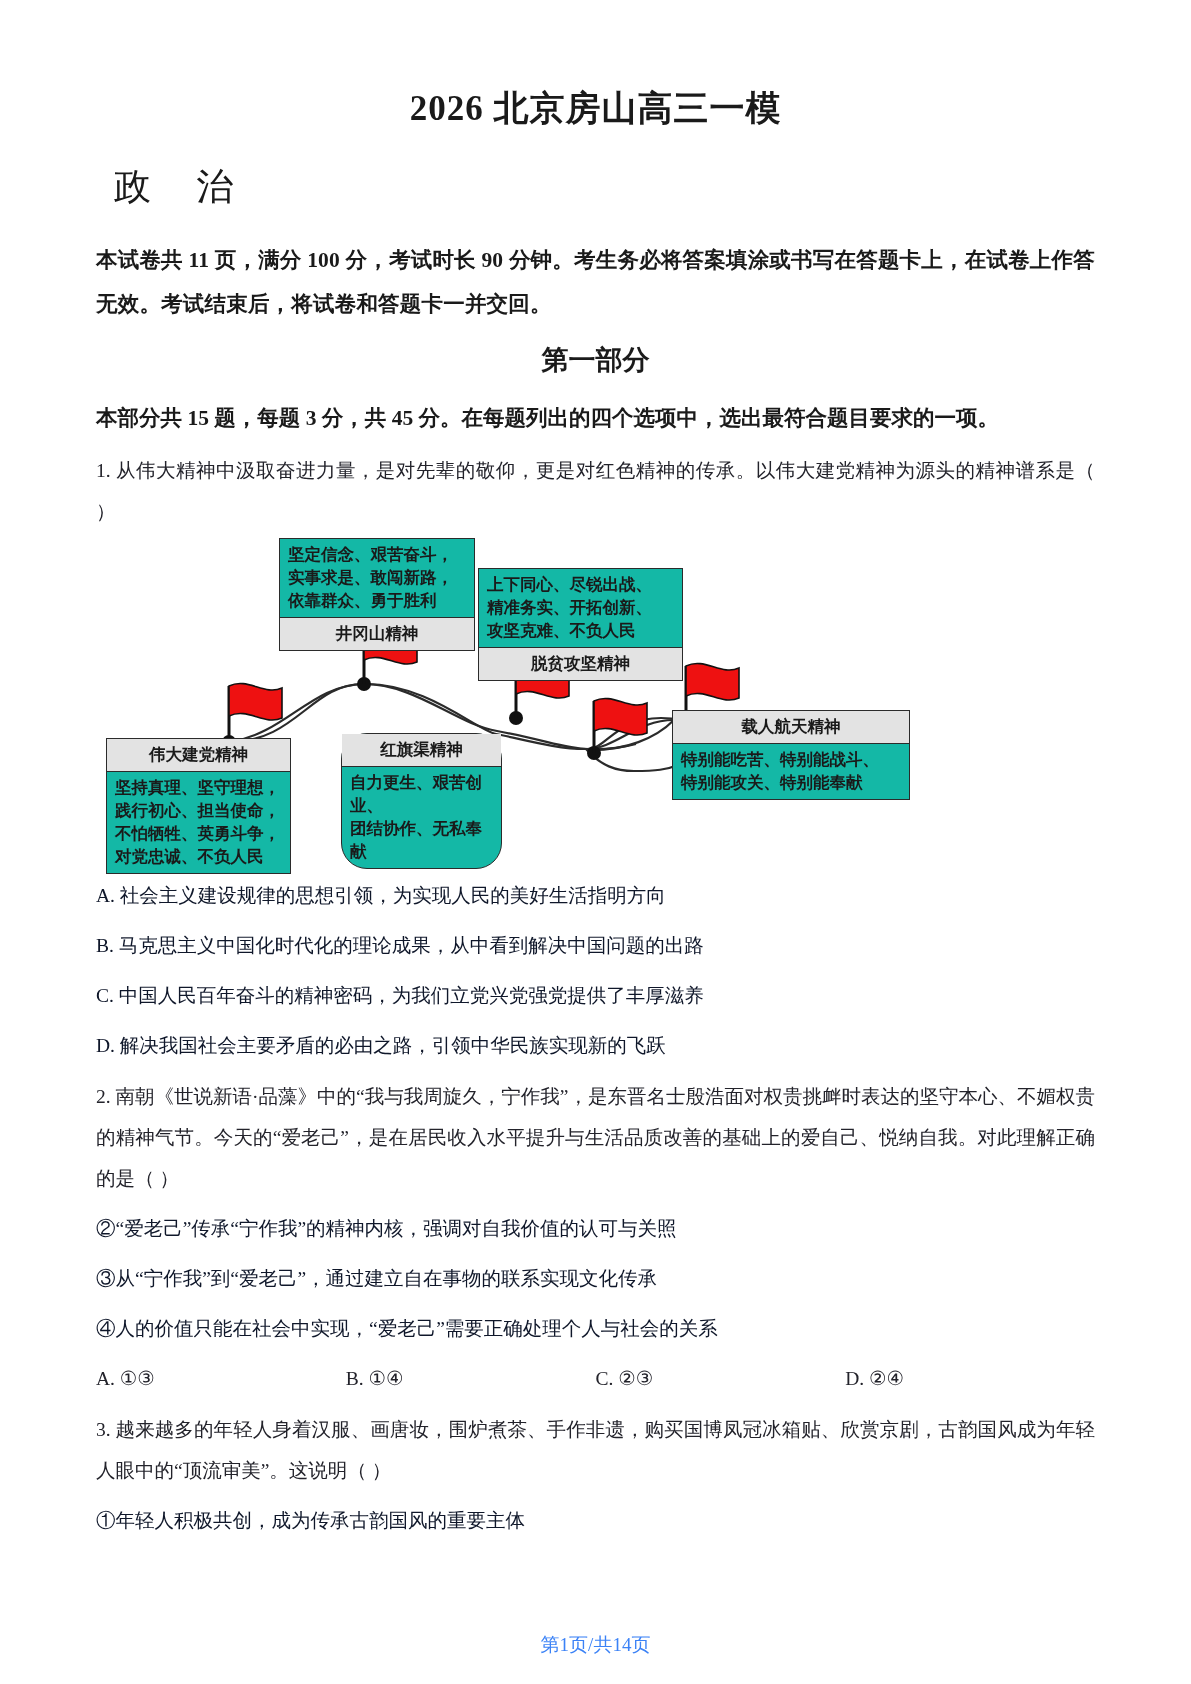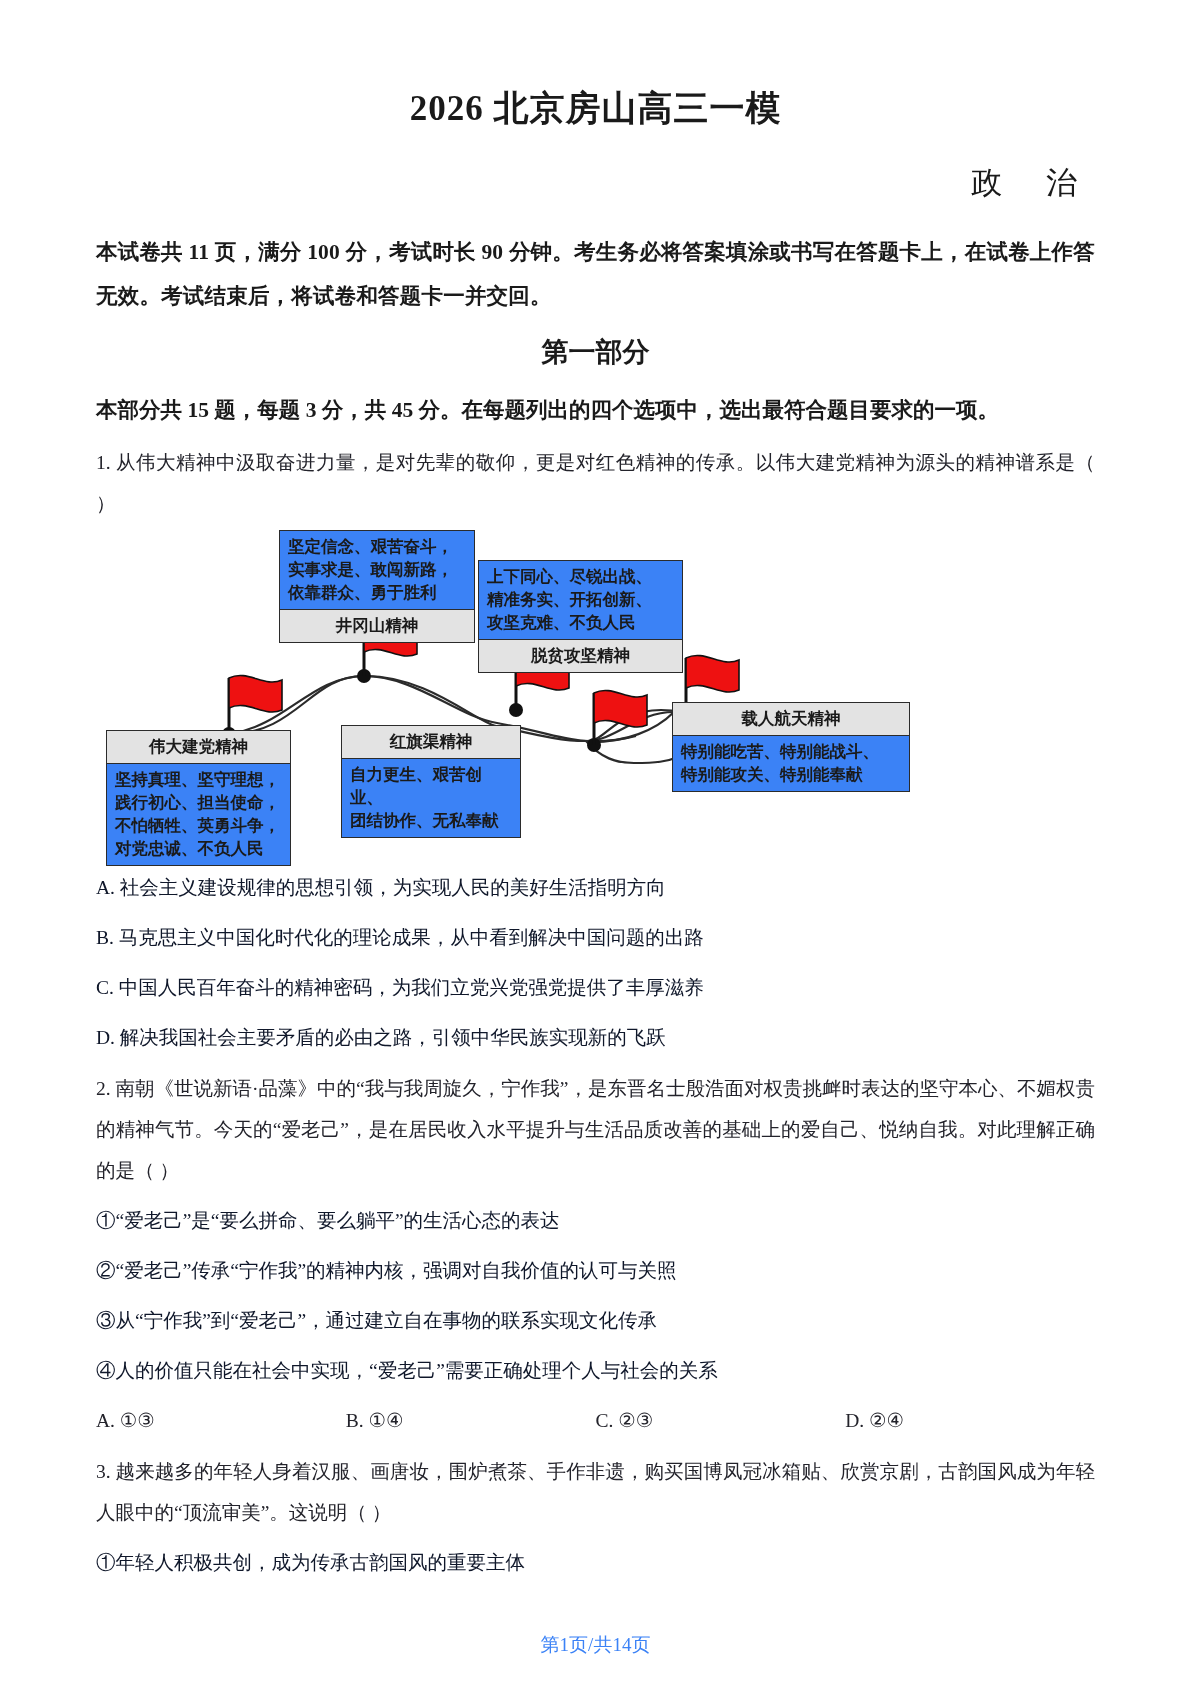--- a/index.html
+++ b/index.html
@@ -27,22 +27,22 @@
   .doc-title {
     text-align: center;
     font-size: 35px;
     font-weight: bold;
     letter-spacing: 1px;
     margin: 0;
     padding-top: 85px;
     font-family: "Liberation Serif", "DejaVu Serif", serif;
   }
   .doc-subject {
-    text-align: right;
-    font-size: 31px;
+    text-align: left;
+    font-size: 37px;
     font-weight: normal;
     margin: 0;
     padding-top: 30px;
     letter-spacing: 18px;
     text-indent: 18px;
   }
   .section-title {
     text-align: center;
     font-size: 27px;
     font-weight: bold;
@@ -99,21 +99,21 @@
     margin-top: 6px;
   }
   .figure svg {
     position: absolute;
     left: 0;
     top: 0;
   }
   .sbox {
     position: absolute;
     border: 1.6px solid #2b2b2b;
-    background: #3b82f6;
+    background: #14b8a6;
     box-sizing: border-box;
   }
   .sbox .hdr {
     background: #e3e3e3;
     border-bottom: 1.4px solid #2b2b2b;
     text-align: center;
     font-weight: bold;
     font-size: 16.5px;
     line-height: 26px;
     padding: 3px 6px;
@@ -219,41 +219,40 @@
     </div>
 
     <div class="sbox" style="left:10px; top:200px; width:185px;">
       <div class="hdr">伟大建党精神</div>
       <div class="body">坚持真理、坚守理想，
 践行初心、担当使命，
 不怕牺牲、英勇斗争，
 对党忠诚、不负人民</div>
     </div>
 
-    <div class="sbox" style="left:245px; top:195px; width:180px;">
+    <div class="sbox" style="left:245px; top:195px; width:161px;border-radius:26px;">
       <div class="hdr">红旗渠精神</div>
       <div class="body">自力更生、艰苦创业、
 团结协作、无私奉献</div>
     </div>
 
     <div class="sbox" style="left:576px; top:172px; width:238px;">
       <div class="hdr">载人航天精神</div>
       <div class="body">特别能吃苦、特别能战斗、
 特别能攻关、特别能奉献</div>
     </div>
 
   </div>
 
   <p class="opt">A. 社会主义建设规律的思想引领，为实现人民的美好生活指明方向</p>
   <p class="opt">B. 马克思主义中国化时代化的理论成果，从中看到解决中国问题的出路</p>
   <p class="opt">C. 中国人民百年奋斗的精神密码，为我们立党兴党强党提供了丰厚滋养</p>
   <p class="opt">D. 解决我国社会主要矛盾的必由之路，引领中华民族实现新的飞跃</p>
 
   <p class="q-text">2. 南朝《世说新语·品藻》中的“我与我周旋久，宁作我”，是东晋名士殷浩面对权贵挑衅时表达的坚守本心、不媚权贵的精神气节。今天的“爱老己”，是在居民收入水平提升与生活品质改善的基础上的爱自己、悦纳自我。对此理解正确的是（    ）</p>
-  <p class="opt">①“爱老己”是“要么拼命、要么躺平”的生活心态的表达</p>
   <p class="opt">②“爱老己”传承“宁作我”的精神内核，强调对自我价值的认可与关照</p>
   <p class="opt">③从“宁作我”到“爱老己”，通过建立自在事物的联系实现文化传承</p>
   <p class="opt">④人的价值只能在社会中实现，“爱老己”需要正确处理个人与社会的关系</p>
   <div class="opt-row">
     <span>A. ①③</span>
     <span>B. ①④</span>
     <span>C. ②③</span>
     <span>D. ②④</span>
   </div>
 

